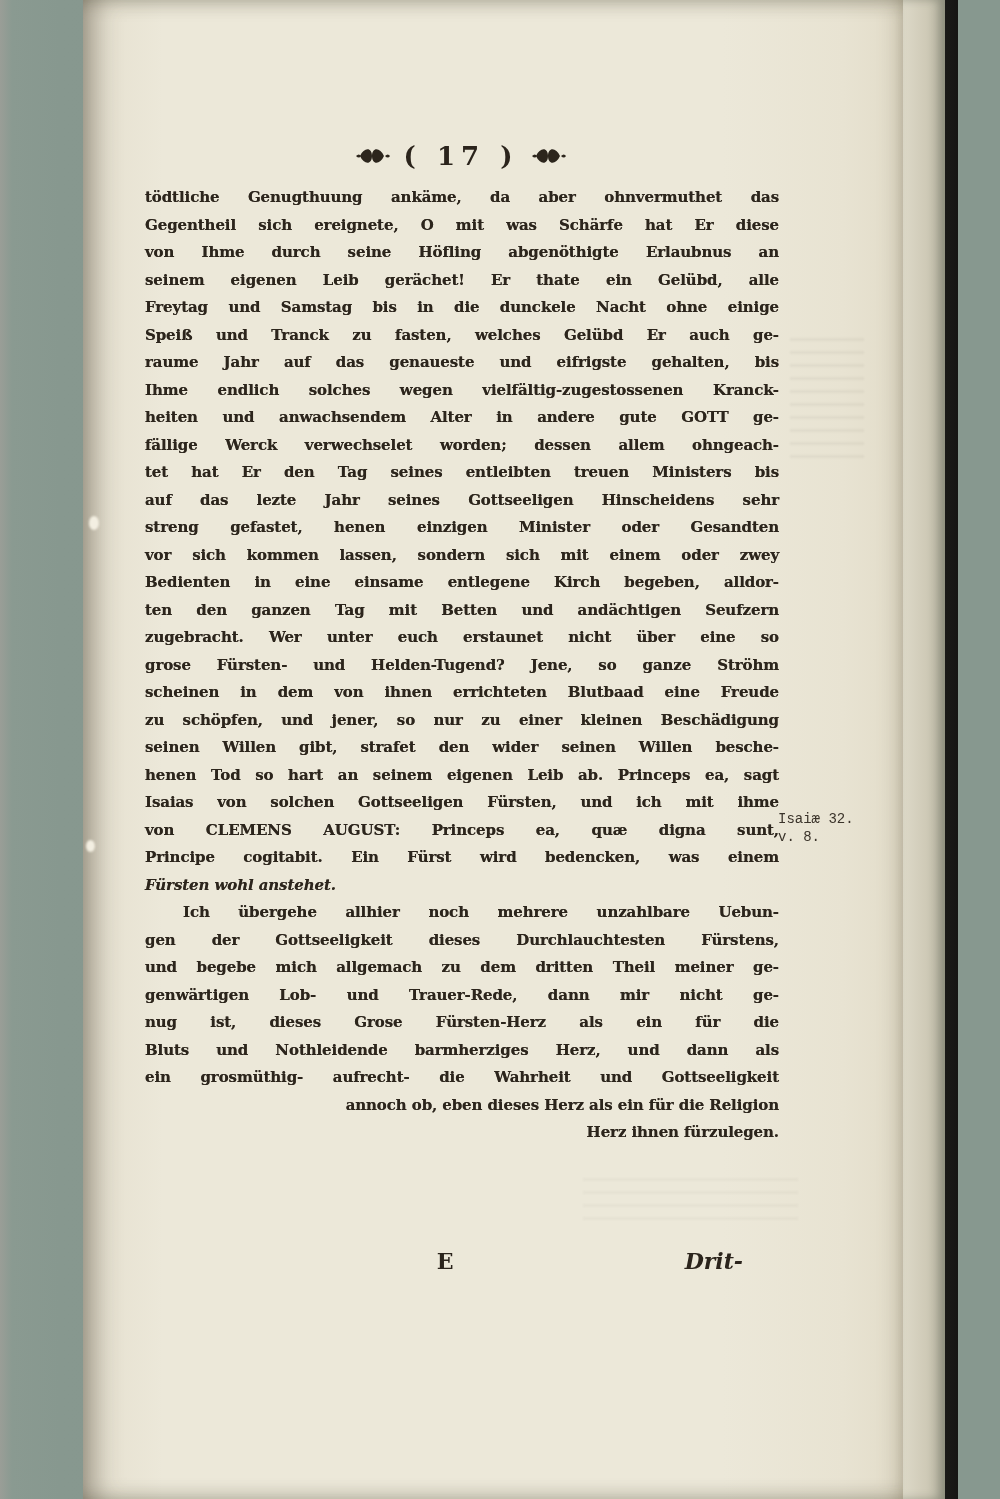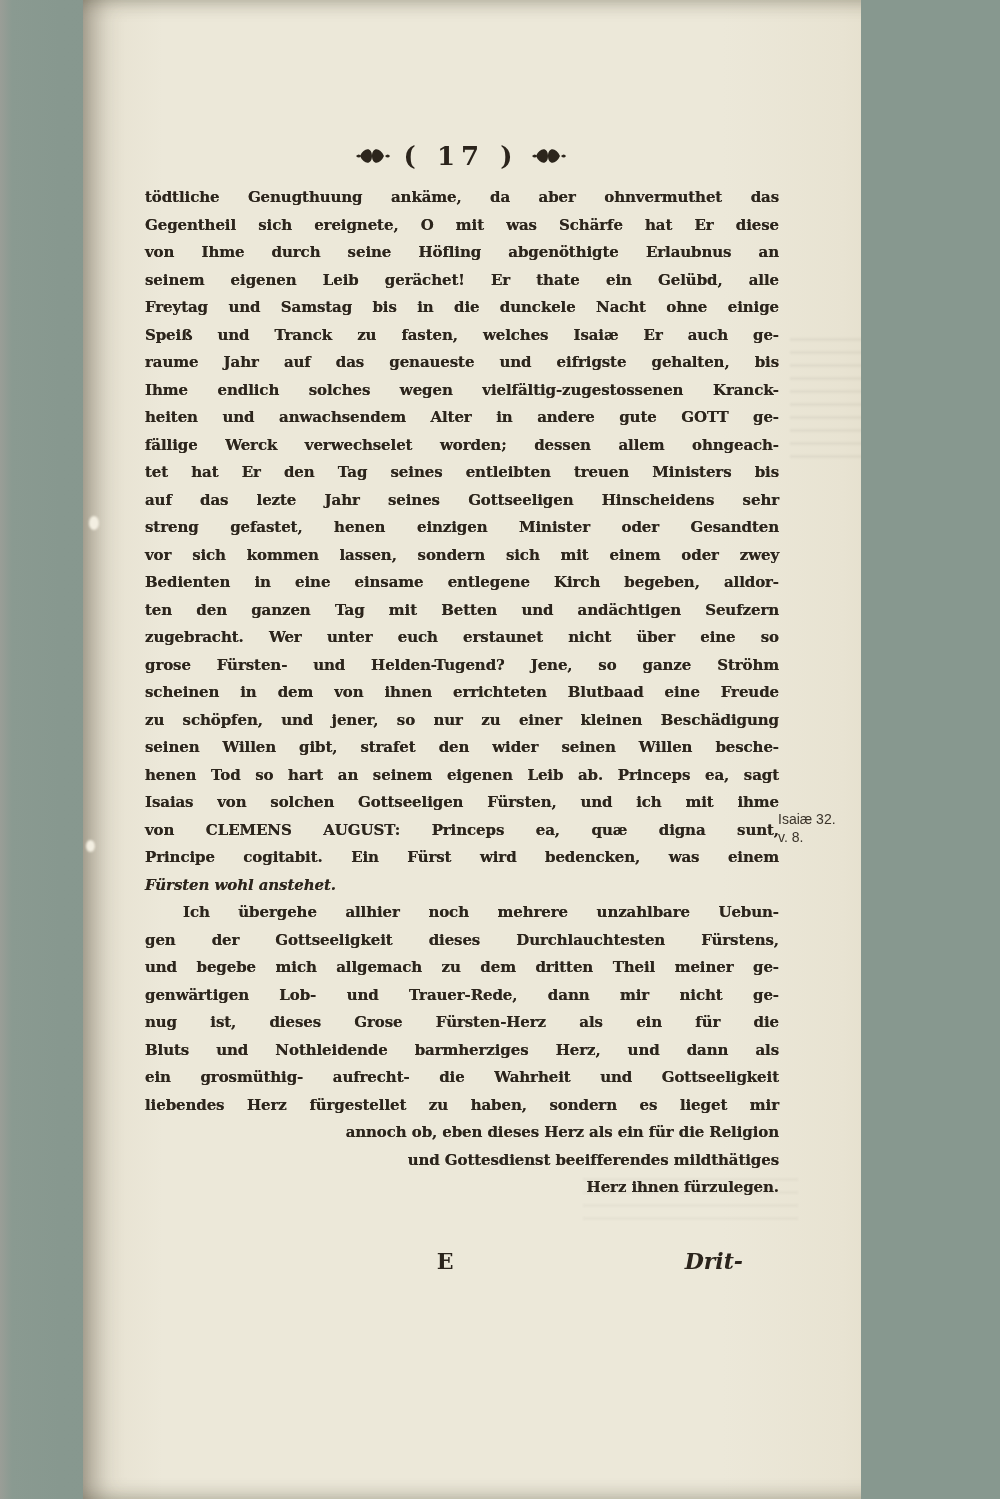--- a/index.html
+++ b/index.html
@@ -1,17 +1,17 @@
 <!DOCTYPE html>
 <html><head>
 <meta charset="utf-8">
 <style>
   html,body{margin:0;padding:0;}
   body{width:1000px;height:1499px;background:#87988f;font-family:"DejaVu Serif", serif;}
-  .scan{position:relative;width:861px;height:1499px;overflow:hidden;
+  .scan{position:relative;width:958px;height:1499px;overflow:hidden;
         background:linear-gradient(90deg,#9a9e97 0px,#8a9a91 12px,#87988f 60px,#83948b 880px,#7e9088 100%);}
   
   .edge-dark{position:absolute;right:0;top:0;width:26px;height:100%;
              background:linear-gradient(90deg,#3a433f,#1b1b19 40%,#151513);}
   .edge-teal{position:absolute;right:26px;top:0;width:36px;height:100%;
              background:linear-gradient(90deg,#7d9088,#6f837c);}
   
   .second-page{position:absolute;left:903px;top:0;width:42px;height:100%;
                background:linear-gradient(90deg,#ddd9c8,#cfcaB7 55%,#b4b2a0);box-shadow:inset -6px 0 8px rgba(70,75,60,.35);}
   .paper{position:absolute;left:83px;top:0;width:820px;height:1499px;color:#2b241c;
@@ -24,21 +24,21 @@
   .fleuron svg{display:block;}
   .textblock{position:absolute;left:62px;top:184px;width:634px;font-size:15px;font-weight:700;
              line-height:27.5px;letter-spacing:-0.1px;color:#2c251c;
              text-shadow:0 0 .5px rgba(43,36,28,.7);}
   .ln{height:27.5px;white-space:nowrap;overflow:visible;}
   .ln.j{text-align:justify;text-align-last:justify;white-space:normal;}
   .ln.end{text-align:left;font-style:italic;}
   .ln.ind{text-indent:38px;}
   .ln.c{text-align:right;white-space:normal;}
   .margin-note{position:absolute;left:695px;top:810px;width:90px;font-size:14px;font-weight:400;
-               line-height:18px;color:#3a332a;font-family:Liberation Sans, sans-serif;}
+               line-height:18px;color:#3a332a;font-family:Liberation Mono, monospace;}
   .footer{position:absolute;left:62px;top:1248px;width:634px;height:30px;font-size:22px;font-weight:700;}
   .sig{position:absolute;left:46%;}
   .catch{position:absolute;right:36px;font-style:italic;}
   
   .ghost{position:absolute;opacity:.10;filter:blur(1.2px);
          background:repeating-linear-gradient(180deg,rgba(60,55,45,.55) 0 3px,transparent 3px 13px);}
   .ghost1{left:707px;top:338px;width:74px;height:130px;}
   .ghost2{left:500px;top:1178px;width:215px;height:52px;opacity:.07;}
   
   .spot{position:absolute;border-radius:50%;background:#f3efe2;filter:blur(1px);}
@@ -81,21 +81,21 @@
           </svg>
       </span>
     </div>
 
     <div class="textblock">
       <div class="ln j">tödtliche Genugthuung ankäme, da aber ohnvermuthet das</div>
       <div class="ln j">Gegentheil sich ereignete, O mit was Schärfe hat Er diese</div>
       <div class="ln j">von Ihme durch seine Höfling abgenöthigte Erlaubnus an</div>
       <div class="ln j">seinem eigenen Leib gerächet! Er thate ein Gelübd, alle</div>
       <div class="ln j">Freytag und Samstag bis in die dunckele Nacht ohne einige</div>
-      <div class="ln j">Speiß und Tranck zu fasten, welches Isaiæ Er auch ge-</div>
+      <div class="ln j">Speiß und Tranck zu fasten, welches Gelübd Er auch ge-</div>
       <div class="ln j">raume Jahr auf das genaueste und eifrigste gehalten, bis</div>
       <div class="ln j">Ihme endlich solches wegen vielfältig-zugestossenen Kranck-</div>
       <div class="ln j">heiten und anwachsendem Alter in andere gute GOTT ge-</div>
       <div class="ln j">fällige Werck verwechselet worden; dessen allem ohngeach-</div>
       <div class="ln j">tet hat Er den Tag seines entleibten treuen Ministers bis</div>
       <div class="ln j">auf das lezte Jahr seines Gottseeligen Hinscheidens sehr</div>
       <div class="ln j">streng gefastet, henen einzigen Minister oder Gesandten</div>
       <div class="ln j">vor sich kommen lassen, sondern sich mit einem oder zwey</div>
       <div class="ln j">Bedienten in eine einsame entlegene Kirch begeben, alldor-</div>
       <div class="ln j">ten den ganzen Tag mit Betten und andächtigen Seufzern</div>
@@ -109,23 +109,21 @@
       <div class="ln j">von CLEMENS AUGUST:  Princeps ea, quæ digna sunt,</div>
       <div class="ln j">Principe cogitabit.  Ein Fürst wird bedencken, was einem</div>
       <div class="ln end">Fürsten wohl anstehet.</div>
       <div class="ln j ind">Ich übergehe allhier noch mehrere unzahlbare Uebun-</div>
       <div class="ln j">gen der Gottseeligkeit dieses Durchlauchtesten Fürstens,</div>
       <div class="ln j">und begebe mich allgemach zu dem dritten Theil meiner ge-</div>
       <div class="ln j">genwärtigen Lob- und Trauer-Rede, dann mir nicht ge-</div>
       <div class="ln j">nug ist, dieses Grose Fürsten-Herz als ein für die</div>
       <div class="ln j">Bluts und Nothleidende barmherziges Herz, und dann als</div>
       <div class="ln j">ein grosmüthig- aufrecht- die Wahrheit und Gottseeligkeit</div>
-      <div class="ln j">liebendes Herz fürgestellet zu haben, sondern es lieget mir</div>
       <div class="ln c">annoch ob, eben dieses Herz als ein für die Religion</div>
-      <div class="ln c">und Gottesdienst beeifferendes mildthätiges</div>
       <div class="ln c">Herz ihnen fürzulegen.</div>
     </div>
 
     <div class="margin-note">
       <div>Isaiæ 32.</div>
       <div>v. 8.</div>
     </div>
 
     <div class="footer">
       <span class="sig">E</span>

